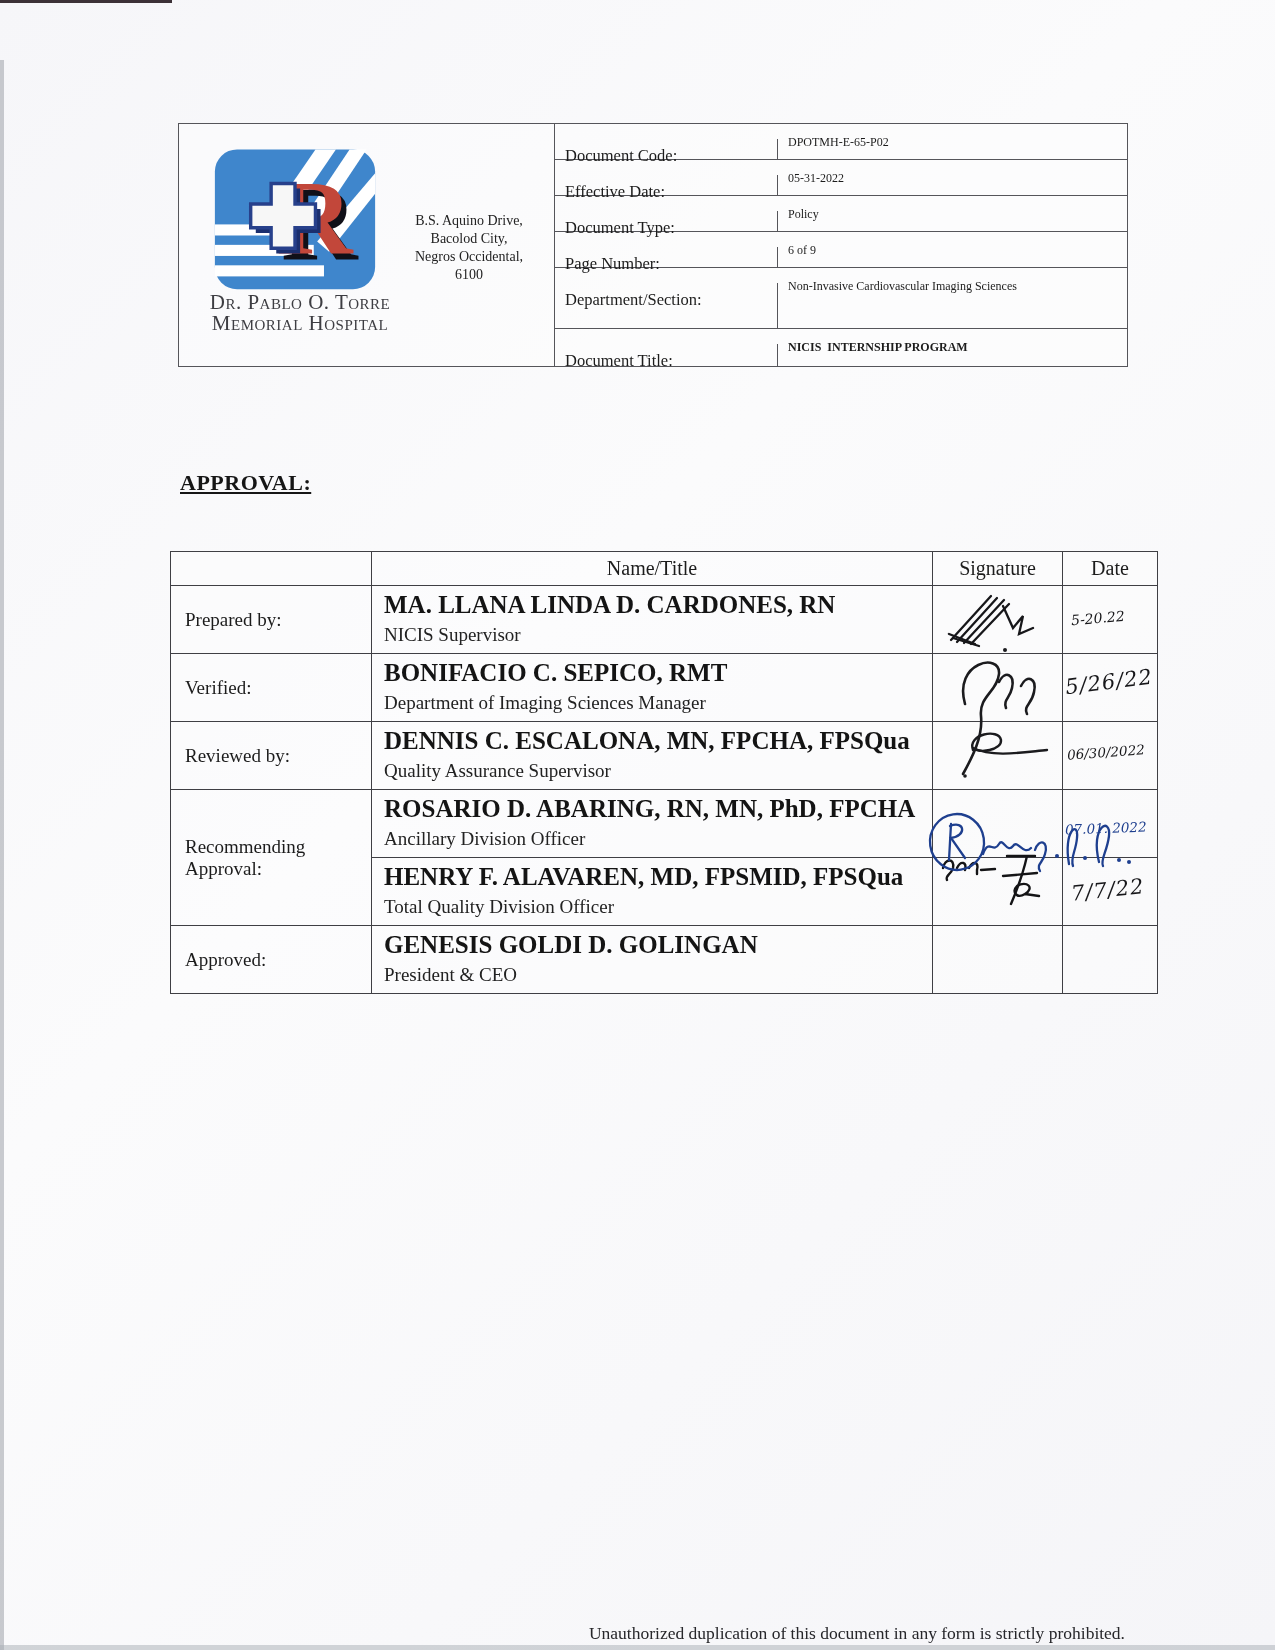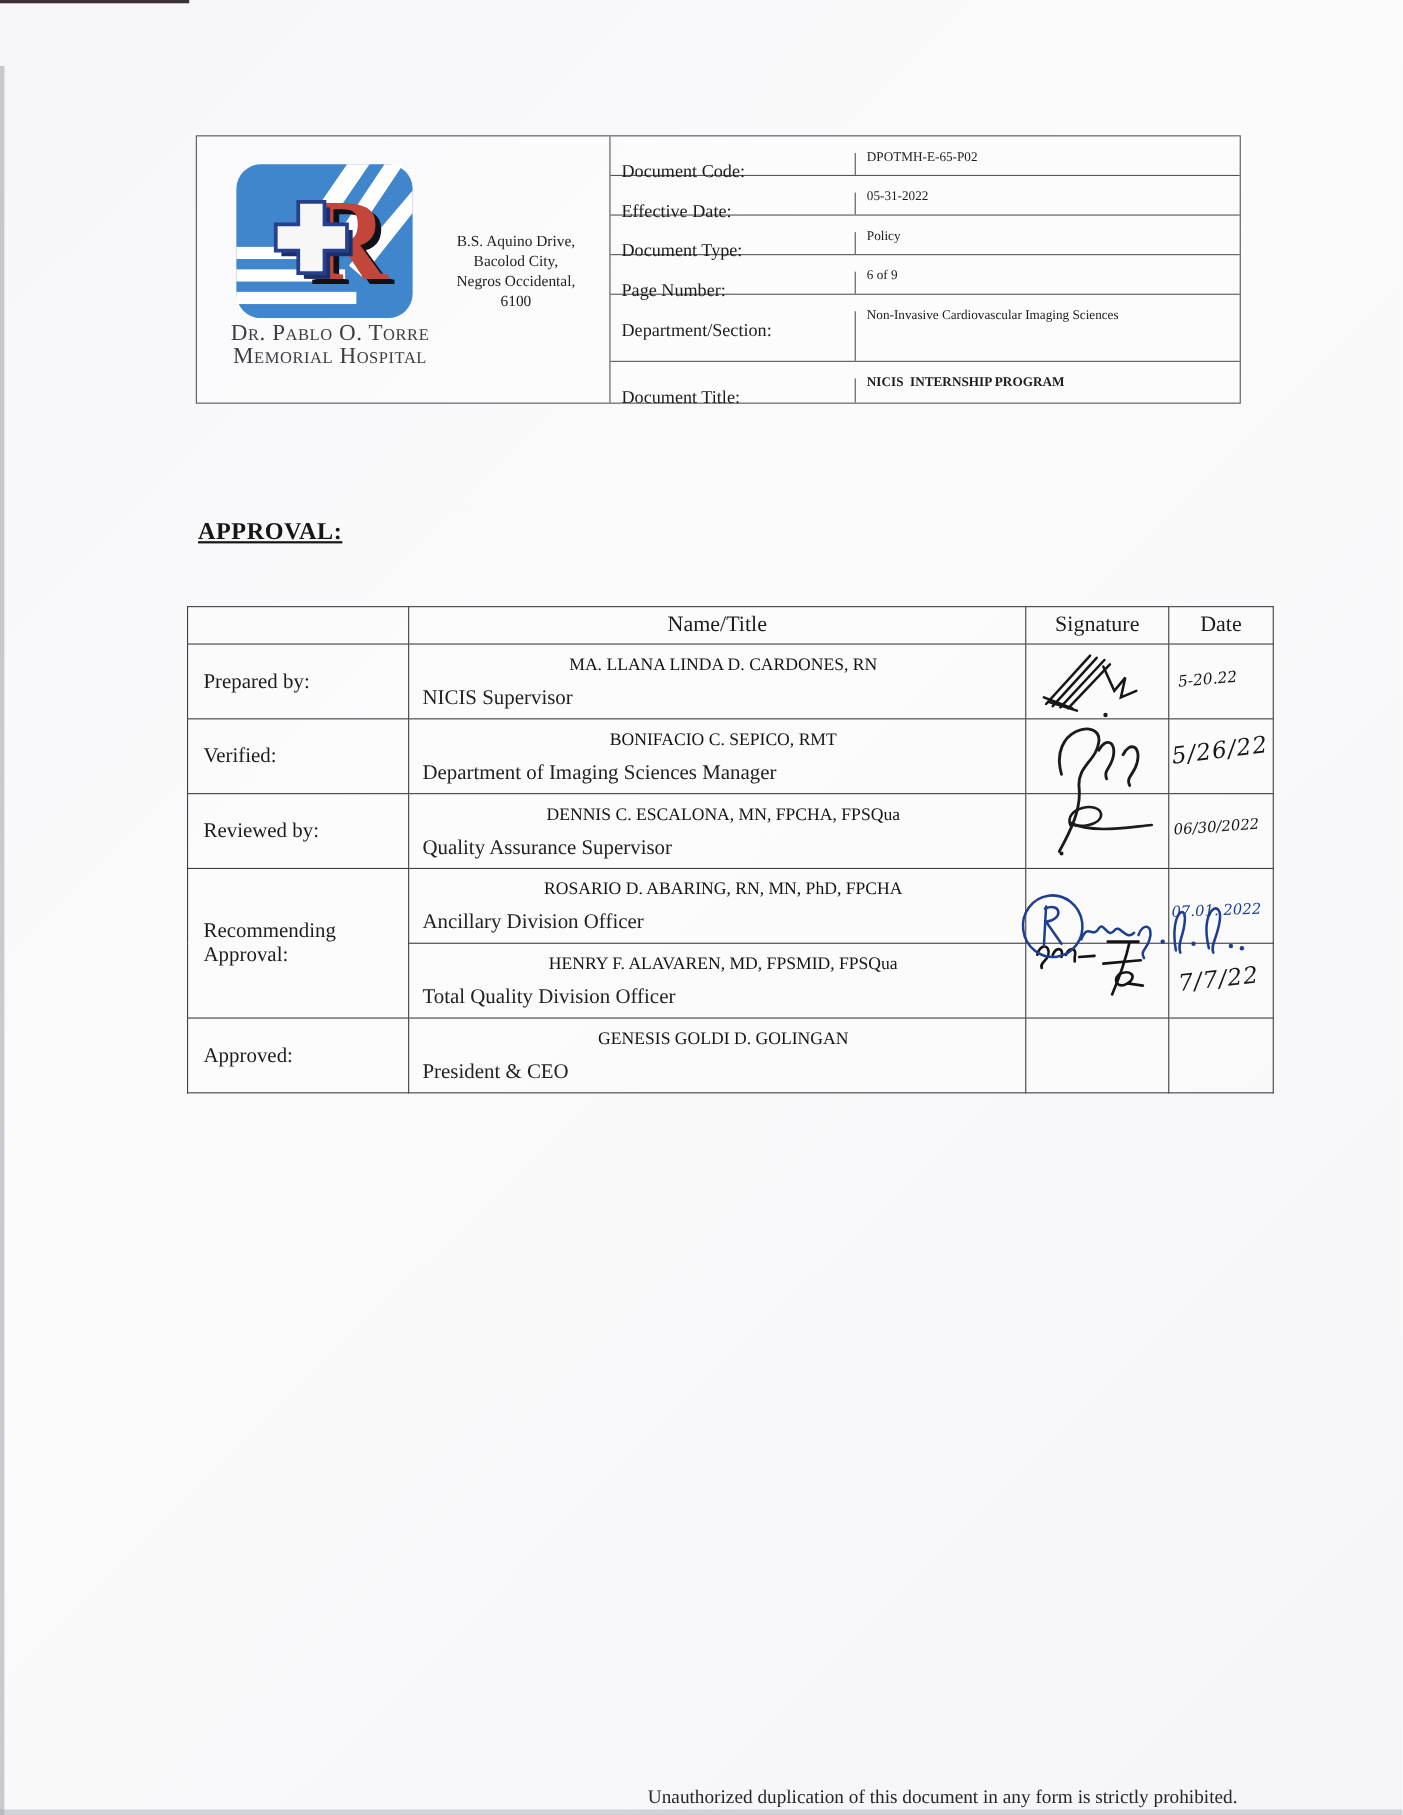--- a/index.html
+++ b/index.html
@@ -50,21 +50,21 @@
     table-layout:fixed;background:rgba(255,255,255,.3);
   }
   table.approval td{border:1.4px solid #3f3f44;vertical-align:middle;overflow:visible;}
   td.c-role{width:200px;padding-left:14px;font-size:19px;}
   td.c-name{width:560px;padding-left:12px;}
   td.c-sig{width:129px;position:relative;margin-left:30px;}
   td.c-date{width:94px;position:relative;}
   tr.hdr td{height:33px;text-align:center;font-size:20px;padding:0;}
   tr.hdr td.c-name{text-align:center;padding-left:0;}
   tr.row td{height:65px;}
-  .nm{font-weight:normal;font-size:16px;line-height:30px;color:#141414;text-align:center;}
+  .nm{font-weight:bold;font-size:25px;line-height:30px;color:#141414;}
   .tt{font-size:19px;line-height:30px;color:#222;}
   .sigwrap{position:absolute;overflow:visible;pointer-events:none;}
   .hand{
     font-family:"DejaVu Serif", serif;font-style:italic;color:#17171a;
     display:inline-block;white-space:nowrap;
   }
   .hand.blue{color:#1e3f8f;}
 
   
   .footer{

